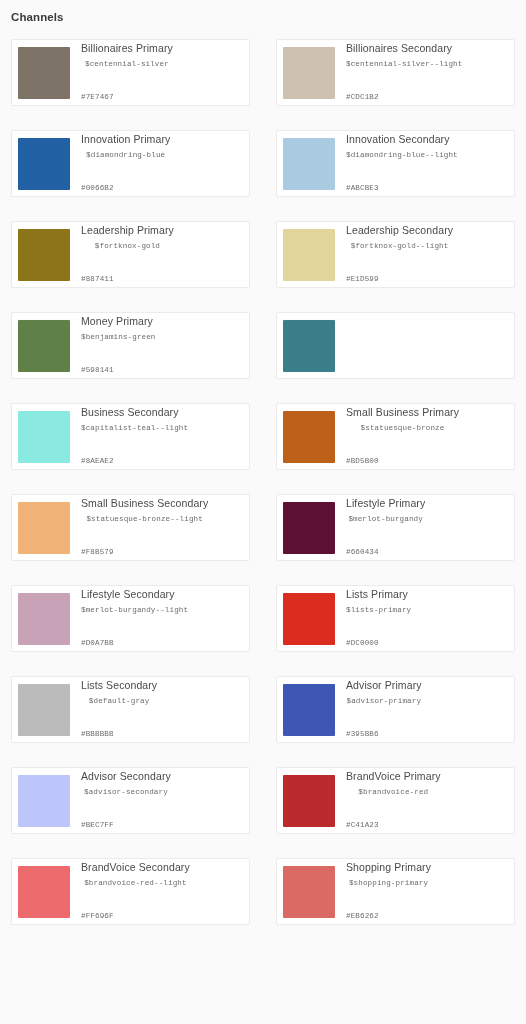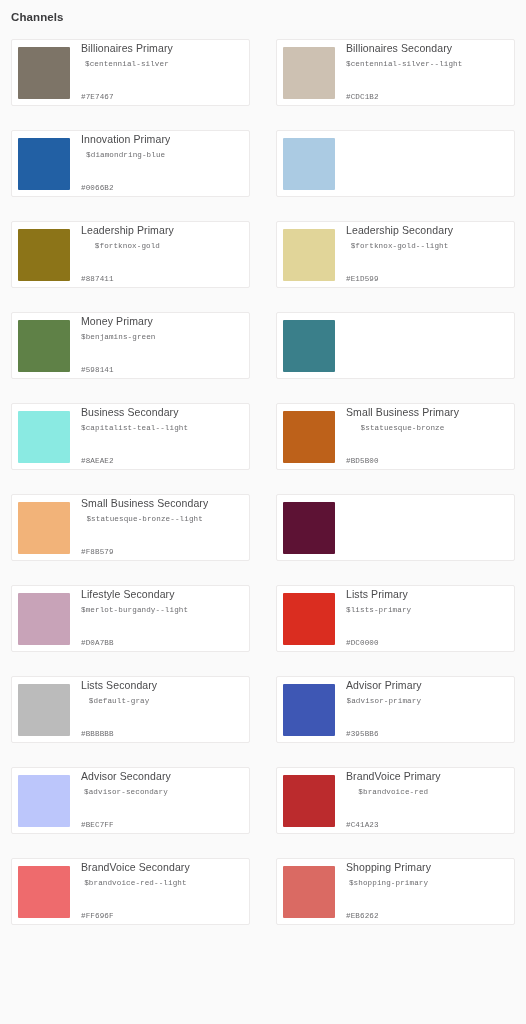--- a/index.html
+++ b/index.html
@@ -115,20 +115,25 @@
       <div class="swatch-card">
         <div class="swatch-chip" style="background: rgb(34, 96, 164);"></div>
         <div class="swatch-info">
           <div class="swatch-name">Innovation Primary</div>
           <div class="swatch-var">$diamondring-blue</div>
           <div class="swatch-hex">#0066B2</div>
         </div>
       </div>
       <div class="swatch-card">
         <div class="swatch-chip" style="background: rgb(171, 203, 227);"></div>
+        <div class="swatch-info">
+          <div class="swatch-name">Innovation Secondary</div>
+          <div class="swatch-var">$diamondring-blue--light</div>
+          <div class="swatch-hex">#ABCBE3</div>
+        </div>
       </div>
       <div class="swatch-card">
         <div class="swatch-chip" style="background: rgb(140, 116, 24);"></div>
         <div class="swatch-info">
           <div class="swatch-name">Leadership Primary</div>
           <div class="swatch-var">$fortknox-gold</div>
           <div class="swatch-hex">#887411</div>
         </div>
       </div>
       <div class="swatch-card">
@@ -169,20 +174,25 @@
       <div class="swatch-card">
         <div class="swatch-chip" style="background: rgb(242, 179, 121);"></div>
         <div class="swatch-info">
           <div class="swatch-name">Small Business Secondary</div>
           <div class="swatch-var">$statuesque-bronze--light</div>
           <div class="swatch-hex">#F8B579</div>
         </div>
       </div>
       <div class="swatch-card">
         <div class="swatch-chip" style="background: rgb(93, 18, 52);"></div>
+        <div class="swatch-info">
+          <div class="swatch-name">Lifestyle Primary</div>
+          <div class="swatch-var">$merlot-burgandy</div>
+          <div class="swatch-hex">#660434</div>
+        </div>
       </div>
       <div class="swatch-card">
         <div class="swatch-chip" style="background: rgb(200, 163, 184);"></div>
         <div class="swatch-info">
           <div class="swatch-name">Lifestyle Secondary</div>
           <div class="swatch-var">$merlot-burgandy--light</div>
           <div class="swatch-hex">#D0A7BB</div>
         </div>
       </div>
       <div class="swatch-card">

